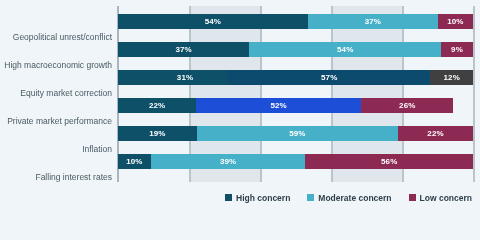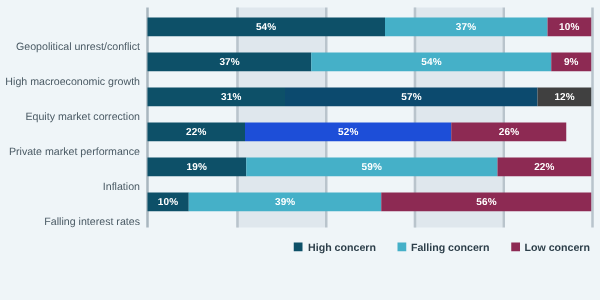--- a/index.html
+++ b/index.html
@@ -234,21 +234,21 @@
       </div>
   </div>
 
   <div class="legend">
       <div class="legend-item">
         <span class="legend-swatch" style="background: rgb(13, 80, 104);"></span>
         <span class="legend-text">High concern</span>
       </div>
       <div class="legend-item">
         <span class="legend-swatch" style="background: rgb(69, 176, 200);"></span>
-        <span class="legend-text">Falling concern</span>
+        <span class="legend-text">Moderate concern</span>
       </div>
       <div class="legend-item">
         <span class="legend-swatch" style="background: rgb(141, 42, 83);"></span>
         <span class="legend-text">Low concern</span>
       </div>
     </div>
 
 </div>
 
 </body></html>

